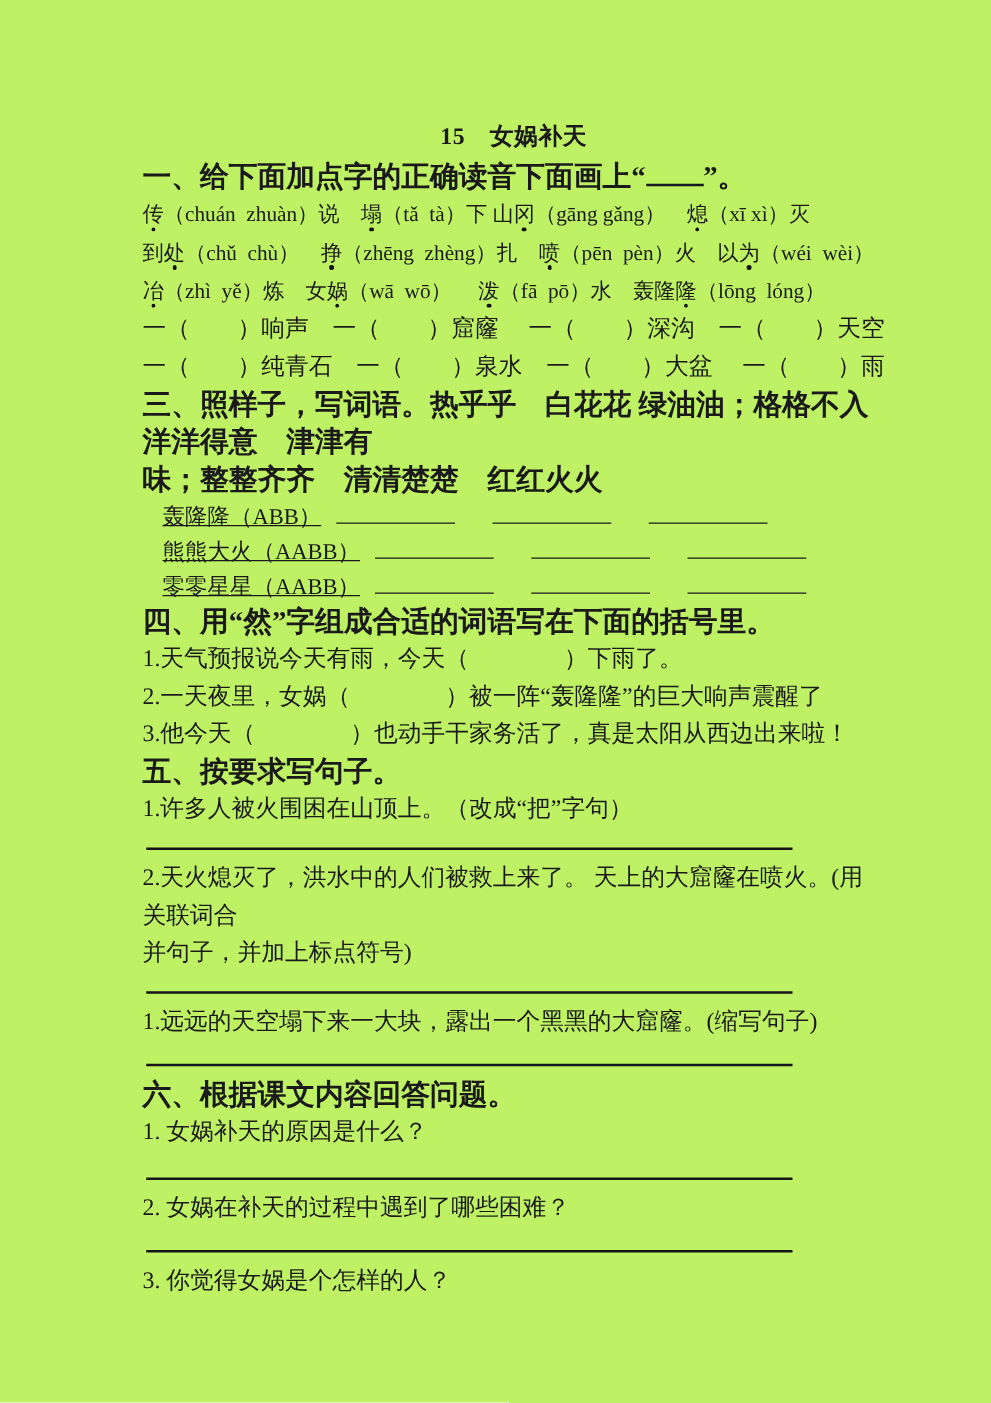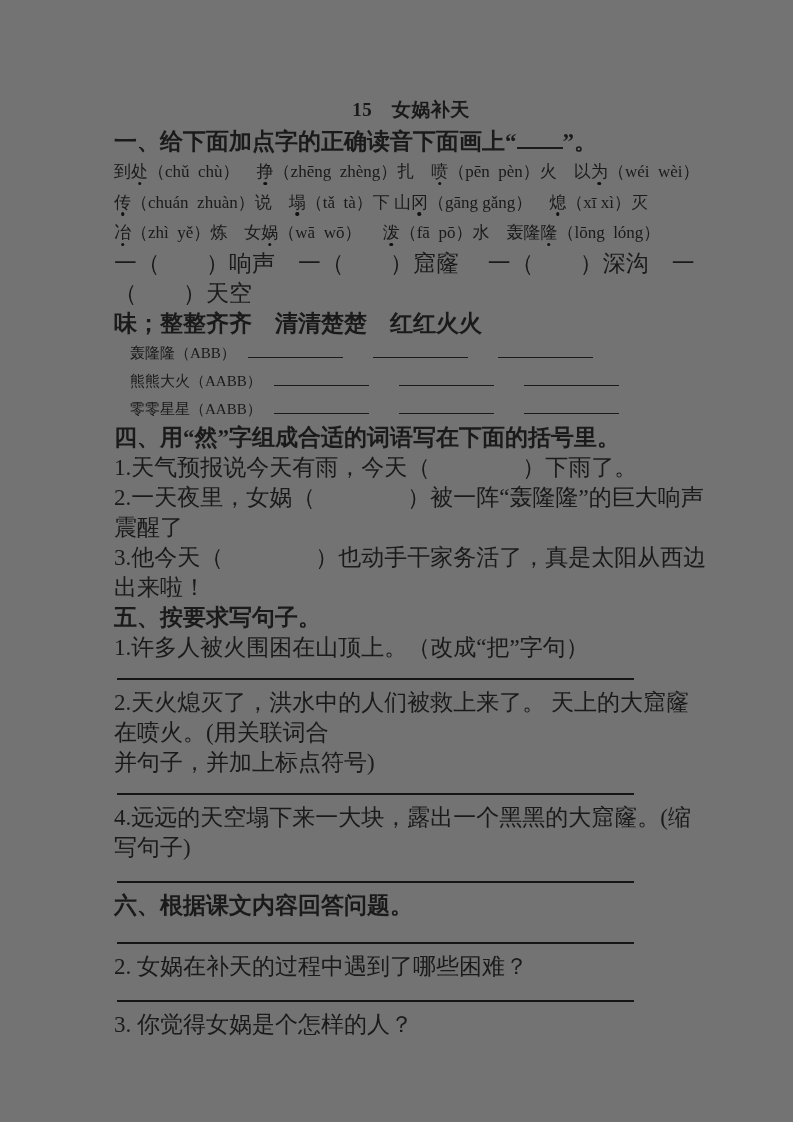--- a/index.html
+++ b/index.html
@@ -1,44 +1,44 @@
 <!DOCTYPE html>
 <html><head>
 <meta charset="utf-8">
 <style>
   html,body{margin:0;padding:0;background:#ffffff;}
   .page{
     position:relative;
     width:793px;height:1122px;
-    background:#737373;
+    background:#bef264;
     box-sizing:border-box;
     padding:95px 85px 0 114px;
     color:#1a1a1a;
     font-family:"Liberation Serif","DejaVu Serif",serif;
     overflow:hidden;
   }
   .title{
     font-size:19px;font-weight:bold;line-height:30px;
     text-align:center;margin:0;letter-spacing:0.5px;
   }
   .hd{font-size:23px;font-weight:bold;line-height:30px;white-space:pre-wrap;}
   .hd2{margin-top:2px;}
-  .ln{font-size:23px;line-height:30px;white-space:pre-wrap;}
+  .ln{font-size:19px;line-height:30px;white-space:pre-wrap;}
   .py{font-size:17px;line-height:30.5px;white-space:pre;}
   .dotted{position:relative;}
   .dotted::after{
     content:"";position:absolute;left:50%;bottom:-4px;
     width:3.5px;height:3.5px;background:#111;border-radius:50%;
     transform:translateX(-50%);
   }
   .iblank{
     display:inline-block;width:46px;height:13px;
     border-bottom:2px solid #1a1a1a;vertical-align:baseline;
   }
-  .wrow{font-size:15px;line-height:28px;margin-left:16px;white-space:pre;}
+  .wrow{font-size:18px;line-height:28px;margin-left:16px;white-space:pre;text-decoration:underline;}
   .wblank{
     display:inline-block;width:95px;height:12px;margin-left:30px;
     border-bottom:1.5px solid #1a1a1a;
   }
   .wblank.first{margin-left:12px;}
   .ansline{
     width:517px;height:0;margin-left:3px;
     border-bottom:2px solid #151515;
   }
   .mt8{margin-top:8px;}
@@ -47,44 +47,47 @@
   .mt21{margin-top:21px;}
 </style>
 </head>
 <body>
 
 <div class="page">
 
   <h1 class="title">15　女娲补天</h1>
 
   <div class="hd hd2"><span>一、给下面加点字的正确读音下面画上“</span><span class="iblank"></span><span>”。</span></div>
+  <div class="py"><span class="dotted">传</span><span>（chuán  zhuàn）说　</span><span class="dotted">塌</span><span>（tǎ  tà）下 山</span><span class="dotted">冈</span><span>（gāng gǎng）　</span><span class="dotted">熄</span><span>（xī xì）灭</span></div>
   <div class="py"><span>到</span><span class="dotted">处</span><span>（chǔ  chù）　</span><span class="dotted">挣</span><span>（zhēng  zhèng）扎　</span><span class="dotted">喷</span><span>（pēn  pèn）火　以</span><span class="dotted">为</span><span>（wéi  wèi）</span></div>
-  <div class="py"><span class="dotted">传</span><span>（chuán  zhuàn）说　</span><span class="dotted">塌</span><span>（tǎ  tà）下 山</span><span class="dotted">冈</span><span>（gāng gǎng）　</span><span class="dotted">熄</span><span>（xī xì）灭</span></div>
   <div class="py"><span class="dotted">冶</span><span>（zhì  yě）炼　女</span><span class="dotted">娲</span><span>（wā  wō）　 </span><span class="dotted">泼</span><span>（fā  pō）水　轰隆</span><span class="dotted">隆</span><span>（lōng  lóng）</span></div>
 
   <div class="ln">一（　　）响声　一（　　）窟窿　 一（　　）深沟　一（　　）天空</div>
+  <div class="ln">一（　　）纯青石　一（　　）泉水　一（　　）大盆　 一（　　）雨</div>
 
+  <div class="hd">三、照样子，写词语。热乎乎　白花花 绿油油；格格不入　洋洋得意　津津有</div>
   <div class="hd">味；整整齐齐　清清楚楚　红红火火</div>
   <div class="wrow"><span>轰隆隆（ABB）</span><span class="wblank first"></span><span class="wblank"></span><span class="wblank"></span></div>
   <div class="wrow"><span>熊熊大火（AABB）</span><span class="wblank first"></span><span class="wblank"></span><span class="wblank"></span></div>
   <div class="wrow"><span>零零星星（AABB）</span><span class="wblank first"></span><span class="wblank"></span><span class="wblank"></span></div>
 
   <div class="hd">四、用“然”字组成合适的词语写在下面的括号里。</div>
   <div class="ln">1.天气预报说今天有雨，今天（　　　　）下雨了。</div>
   <div class="ln">2.一天夜里，女娲（　　　　）被一阵“轰隆隆”的巨大响声震醒了</div>
   <div class="ln">3.他今天（　　　　）也动手干家务活了，真是太阳从西边出来啦！</div>
 
   <div class="hd">五、按要求写句子。</div>
   <div class="ln">1.许多人被火围困在山顶上。（改成“把”字句）</div>
   <div class="ansline mt15"></div>
   <div class="ln mt8">2.天火熄灭了，洪水中的人们被救上来了。 天上的大窟窿在喷火。(用关联词合</div>
   <div class="ln">并句子，并加上标点符号)</div>
   <div class="ansline mt15"></div>
-  <div class="ln mt8">4.远远的天空塌下来一大块，露出一个黑黑的大窟窿。(缩写句子)</div>
+  <div class="ln mt8">1.远远的天空塌下来一大块，露出一个黑黑的大窟窿。(缩写句子)</div>
   <div class="ansline mt18"></div>
 
   <div class="hd mt8">六、根据课文内容回答问题。</div>
+  <div class="ln">1. 女娲补天的原因是什么？</div>
   <div class="ansline mt21"></div>
   <div class="ln mt8">2. 女娲在补天的过程中遇到了哪些困难？</div>
   <div class="ansline mt18"></div>
   <div class="ln mt8">3. 你觉得女娲是个怎样的人？</div>
 
 </div>
 
 </body></html>

